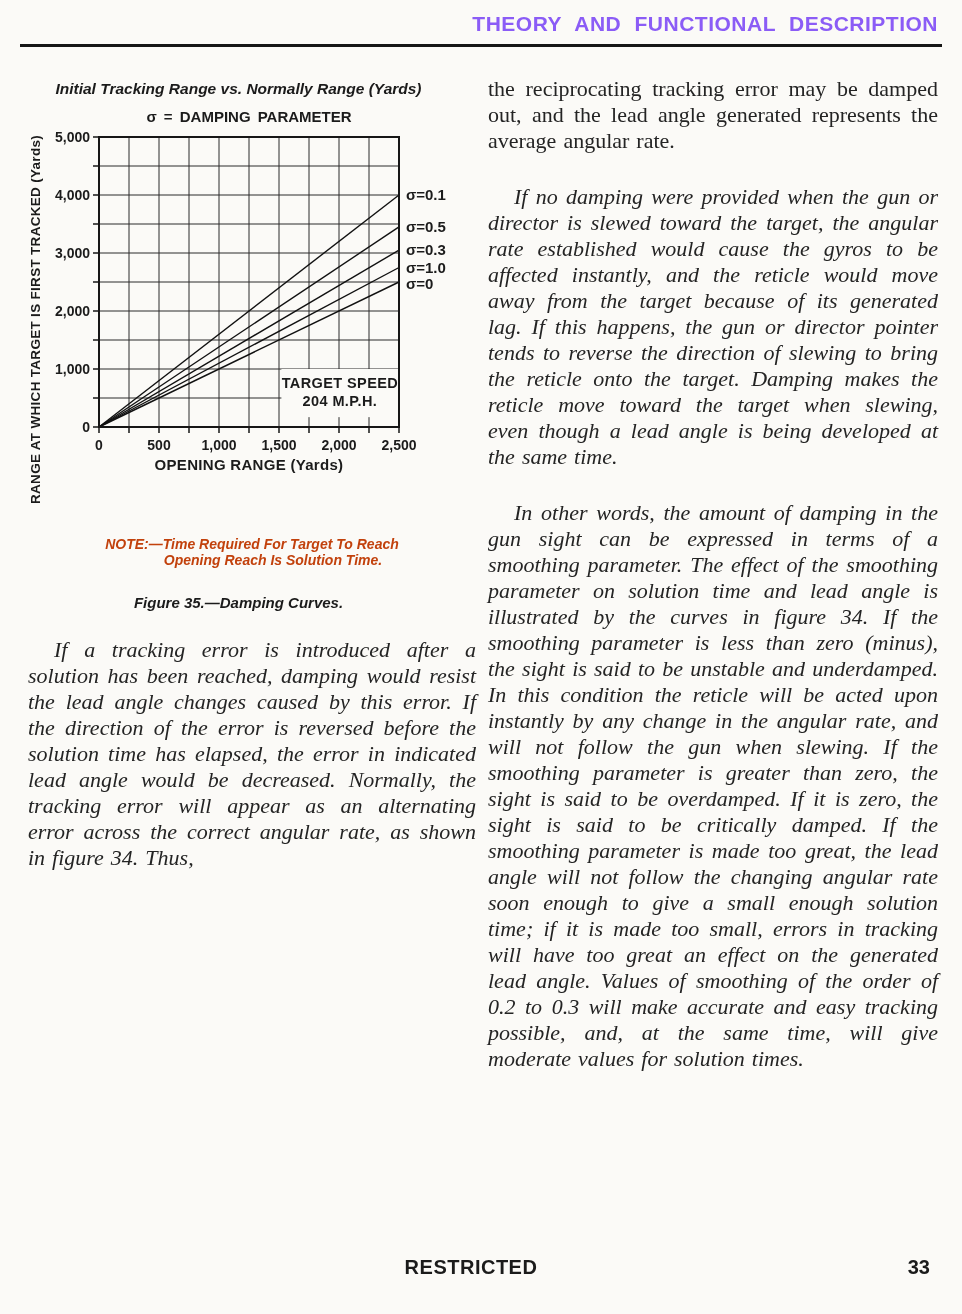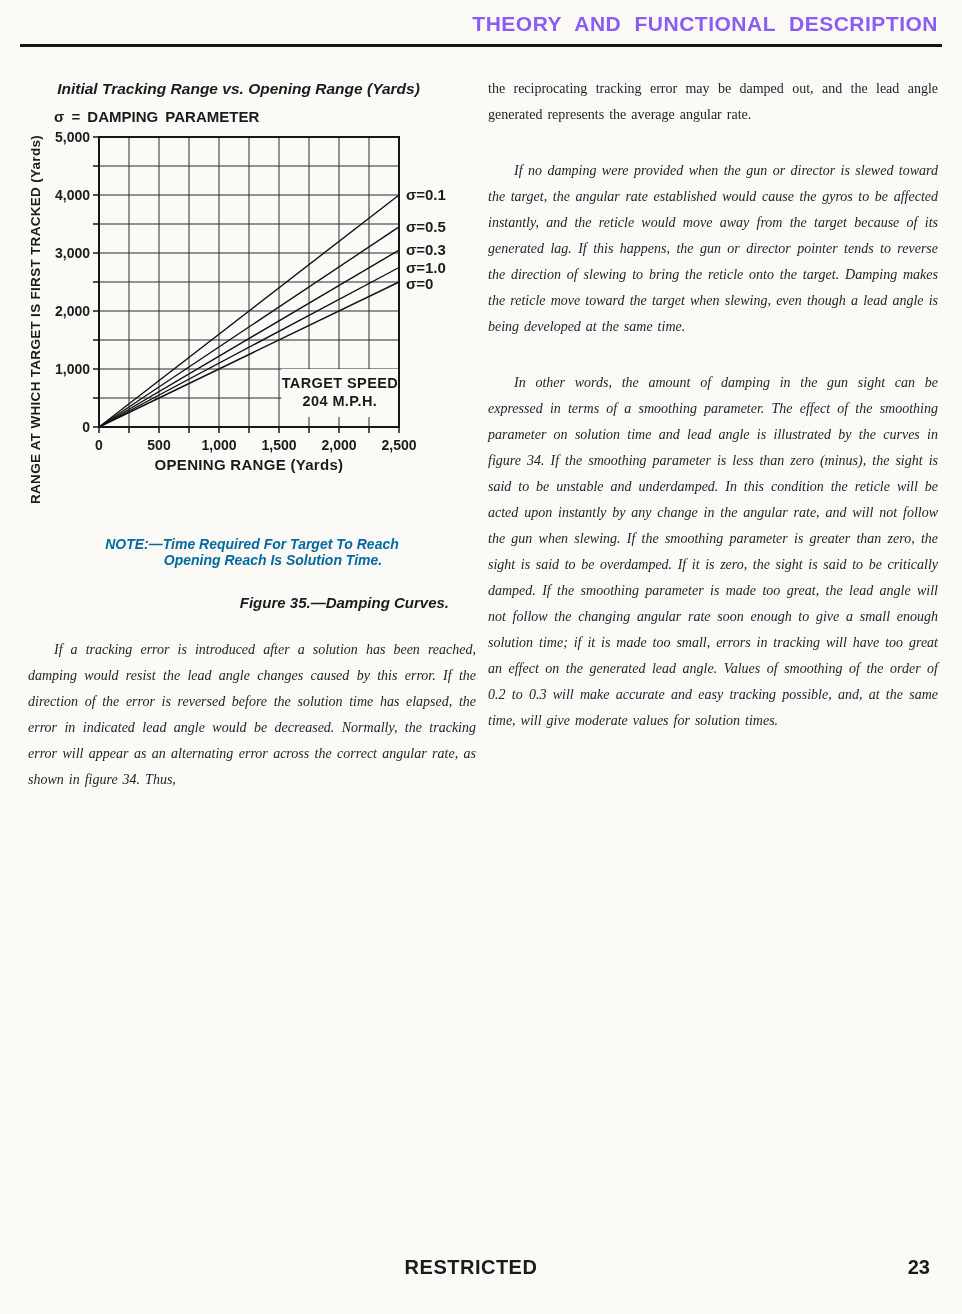--- a/index.html
+++ b/index.html
@@ -13,60 +13,60 @@
     position:absolute;top:12px;right:24px;
     font-family:"Liberation Sans",sans-serif;font-weight:700;
     font-size:21px;letter-spacing:.5px;word-spacing:7px;color:#8b5cf6;
   }
   .header-rule{position:absolute;top:44px;left:20px;right:20px;height:0;border-bottom:3px solid #161616;}
   
   .col{position:absolute;top:76px;width:448px;}
   .col-left{left:28px;}
   .col-right{left:488px;width:450px;}
   .body-text p{
-    font-size:14px;line-height:26px;text-align:justify;margin:30px 0 0 0;
+    font-size:22px;line-height:26px;text-align:justify;margin:30px 0 0 0;
     word-spacing:1.5px;
   }
   .body-text p:first-child{margin-top:0;}
   .body-text p.indent{text-indent:26px;font-style:italic;}
   
   .figure{width:476px;}
   .fig-title{
     font-family:"Liberation Sans",sans-serif;font-style:italic;font-weight:700;
     font-size:15.5px;text-align:center;padding-right:55px;margin:4px 0 10px 0;color:#1b1b1b;
   }
   .fig-body{display:flex;align-items:flex-start;}
   .fig-ylabel{
     writing-mode:vertical-rl;transform:rotate(180deg);
     width:26px;height:430px;margin-top:-4px;
     font-family:"Liberation Sans",sans-serif;font-weight:700;font-size:13.5px;
     letter-spacing:.3px;white-space:nowrap;text-align:center;color:#1b1b1b;
   }
   .fig-right{flex:1;}
   .fig-subtitle{
     font-family:"Liberation Sans",sans-serif;font-weight:700;font-size:15px;
-    padding-right:60px;margin-bottom:2px;color:#1b1b1b;word-spacing:3px;
+    text-align:center;padding-right:60px;margin-bottom:2px;color:#1b1b1b;word-spacing:3px;
   }
   svg text{font-family:"Liberation Sans",sans-serif;fill:#1b1b1b;}
   .tick-label{font-size:14px;font-weight:700;}
   .curve-label{font-size:15px;font-weight:700;}
   .xlabel{font-size:15px;font-weight:700;letter-spacing:.3px;}
   .annot{font-size:14.5px;font-weight:700;letter-spacing:.4px;}
   line.grid{stroke:#2b2b2b;stroke-width:1;}
   .plot-border{fill:none;stroke:#161616;stroke-width:2;}
   polyline.series{fill:none;stroke:#111;stroke-width:1.4;}
   line.tick{stroke:#161616;stroke-width:1.5;}
   .fig-note{
     font-family:"Liberation Sans",sans-serif;font-style:italic;font-weight:700;
-    font-size:14px;text-align:center;padding-right:28px;margin-top:2px;color:#0369a1;
+    font-size:14px;text-align:center;padding-right:28px;margin-top:2px;color:#c2410c;
   }
   .fig-note .note2{text-indent:42px;}
   .fig-caption{
     font-family:"Liberation Sans",sans-serif;font-style:italic;font-weight:700;
-    font-size:15px;text-align:right;padding-right:55px;margin-top:26px;color:#1b1b1b;
+    font-size:15px;text-align:center;padding-right:55px;margin-top:26px;color:#1b1b1b;
   }
   .left-body{margin-top:26px;width:448px;}
   
   .footer-classification{
     position:absolute;top:1256px;left:-10px;width:100%;text-align:center;
     font-family:"Liberation Sans",sans-serif;font-weight:700;font-size:20px;
     letter-spacing:.5px;color:#1b1b1b;
   }
   .footer-page-number{
     position:absolute;top:1256px;right:32px;
@@ -74,21 +74,21 @@
   }
 </style>
 </head>
 <body>
 
 <div class="header-title">THEORY AND FUNCTIONAL DESCRIPTION</div>
 <div class="header-rule"></div>
 
 <div class="col col-left">
   <div class="figure">
-    <div class="fig-title">Initial Tracking Range vs. Opening Range (Yards)</div>
+    <div class="fig-title">Initial Tracking Range vs. Normally Range (Yards)</div>
     <div class="fig-body">
       <div class="fig-ylabel">RANGE AT WHICH TARGET IS FIRST TRACKED (Yards)</div>
       <div class="fig-right">
         <div class="fig-subtitle">σ = DAMPING PARAMETER</div>
         <svg id="chart" width="450" height="348">
             <line x1="45" y1="300" x2="45" y2="10" class="grid"></line>
             <line x1="75" y1="300" x2="75" y2="10" class="grid"></line>
             <line x1="105" y1="300" x2="105" y2="10" class="grid"></line>
             <line x1="135" y1="300" x2="135" y2="10" class="grid"></line>
             <line x1="165" y1="300" x2="165" y2="10" class="grid"></line>
@@ -173,13 +173,13 @@
   </div>
 </div>
 
 <div class="col col-right body-text">
   <p>the reciprocating tracking error may be damped out, and the lead angle generated represents the average angular rate.</p>
   <p class="indent">If no damping were provided when the gun or director is slewed toward the target, the angular rate established would cause the gyros to be affected instantly, and the reticle would move away from the target because of its generated lag.  If this happens, the gun or director pointer tends to reverse the direction of slewing to bring the reticle onto the target.  Damping makes the reticle move toward the target when slewing, even though a lead angle is being developed at the same time.</p>
   <p class="indent">In other words, the amount of damping in the gun sight can be expressed in terms of a smoothing parameter.  The effect of the smoothing parameter on solution time and lead angle is illustrated by the curves in figure 34.  If the smoothing parameter is less than zero (minus), the sight is said to be unstable and underdamped.  In this condition the reticle will be acted upon instantly by any change in the angular rate, and will not follow the gun when slewing.  If the smoothing parameter is greater than zero, the sight is said to be overdamped.  If it is zero, the sight is said to be critically damped.  If the smoothing parameter is made too great, the lead angle will not follow the changing angular rate soon enough to give a small enough solution time; if it is made too small, errors in tracking will have too great an effect on the generated lead angle.  Values of smoothing of the order of 0.2 to 0.3 will make accurate and easy tracking possible, and, at the same time, will give moderate values for solution times.</p>
 </div>
 
 <div class="footer-classification">RESTRICTED</div>
-<div class="footer-page-number">23</div>
+<div class="footer-page-number">33</div>
 
 </body></html>

